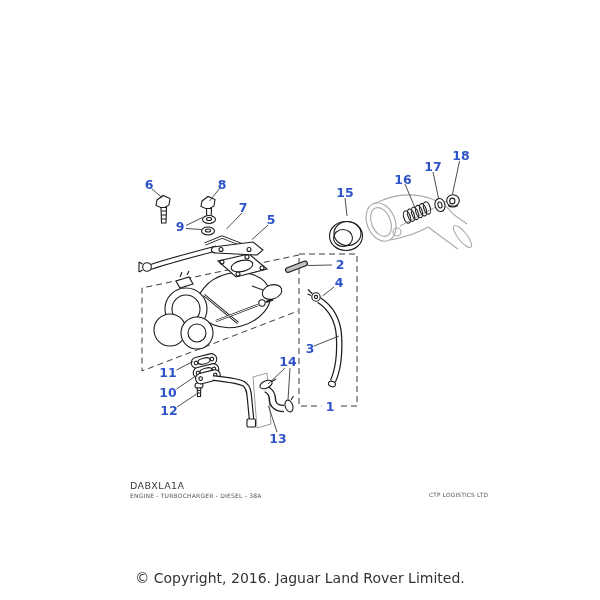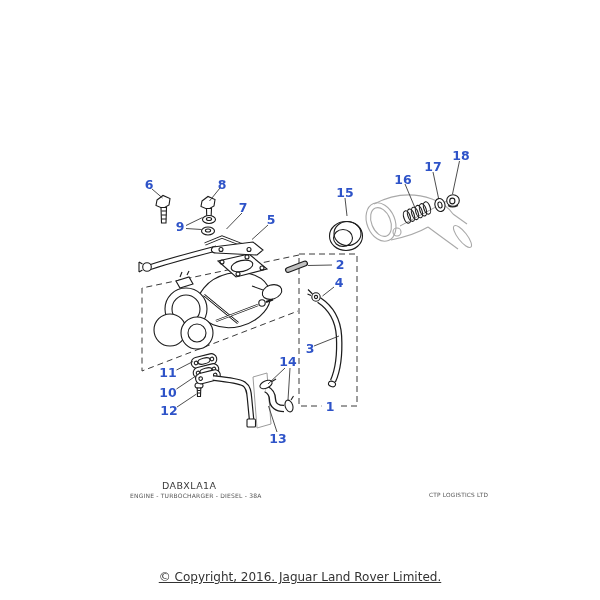--- a/index.html
+++ b/index.html
@@ -11,24 +11,24 @@
   svg{position:absolute;left:0;top:0;}
   .callout{
     font-family:"DejaVu Sans","Liberation Sans",sans-serif;
     font-size:12.5px;font-weight:bold;fill:#2e53c8;text-anchor:middle;cursor:pointer;
   }
   .leader{stroke:#3a3a3a;stroke-width:0.9;fill:none;}
   .dash{stroke:#3a3a3a;stroke-width:1;fill:none;stroke-dasharray:6 4;}
   .ink{stroke:#1c1c1c;fill:none;stroke-width:1.1;}
   .inkf{stroke:#1c1c1c;fill:#ffffff;stroke-width:1.1;}
   .lite{stroke:#a9a9a9;fill:none;stroke-width:1.1;}
-  .footer-code{position:absolute;left:130px;top:480px;font-size:9.5px;color:#3a3a3a;letter-spacing:.4px;margin-left:32px;}
+  .footer-code{position:absolute;left:130px;top:480px;font-size:9.5px;color:#3a3a3a;letter-spacing:.4px;}
   .footer-desc{position:absolute;left:130px;top:492px;font-size:6px;color:#555;letter-spacing:.2px;}
   .footer-pub{position:absolute;left:429px;top:492px;font-size:5.8px;color:#555;letter-spacing:.2px;}
-  .footer-copy{position:absolute;left:0;top:570px;width:600px;text-align:center;font-size:12px;color:#333;text-decoration:underline;}
+  .footer-copy{position:absolute;left:0;top:570px;width:600px;text-align:center;font-size:14px;color:#333;}
 </style>
 </head>
 <body>
 
 <div id="stage">
 <svg width="600" height="600" viewBox="0 0 600 600">
 
   <path class="dash" d="M299,255 L142,288 L142,371 L298,311"></path>
 
   <rect class="dash" x="299" y="254" width="58" height="152" fill="none"></rect>

